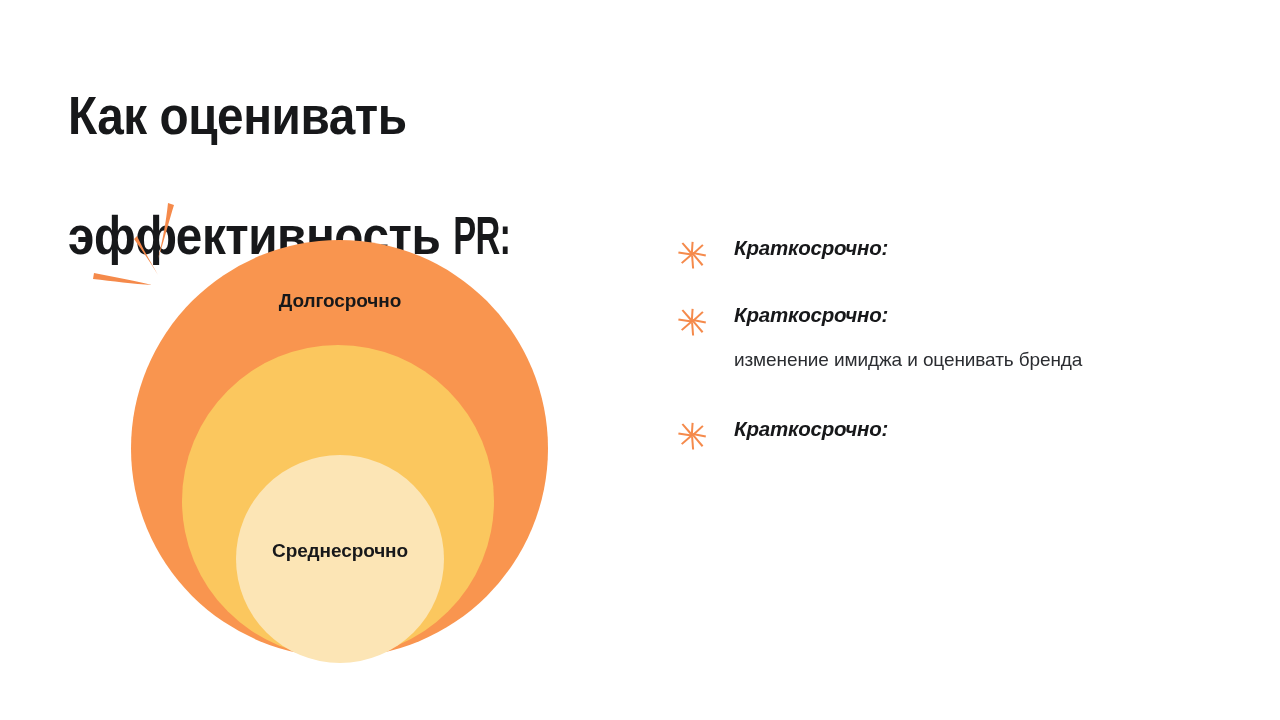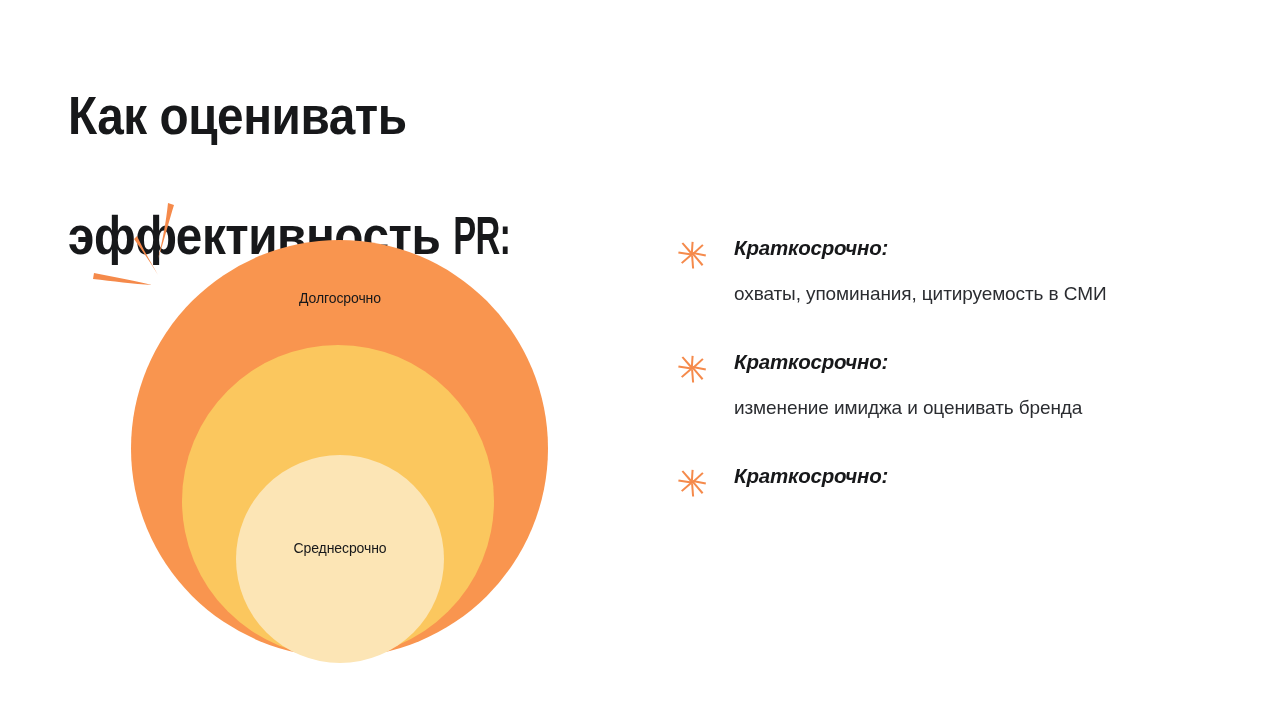--- a/index.html
+++ b/index.html
@@ -77,22 +77,22 @@
     width: 208px;
     height: 208px;
     background: #FCE5B5;
   }
   .circle-label {
     position: absolute;
     width: 100%;
     text-align: center;
     color: #17181A;
     font-family: "Liberation Sans", sans-serif;
-    font-weight: normal;
-    font-size: 14px;
+    font-weight: bold;
+    font-size: 19px;
     letter-spacing: -0.1px;
   }
   .label-outer { left: 0; top: 95px; }
   .label-middle { left: 0; top: 203px; }
   .label-inner { left: 0; top: 345px; }
 
   .burst {
     position: absolute;
     left: 0;
     top: 0;
@@ -176,21 +176,20 @@
         <path d="M15.1 16.6 L17.1 16.4 L18.1 29.4 L16.1 29.6 Z"></path>
         <path d="M2.2 14.4 L2.6 12.5 L15.8 14.6 L15.4 16.6 Z"></path>
         <path d="M16.6 14.9 L17.0 13.0 L30.0 15.5 L29.6 17.4 Z"></path>
         <path d="M5.6 4.6 L7.2 3.4 L17.0 14.6 L15.3 15.9 Z"></path>
         <path d="M16.2 15.6 L17.8 14.4 L27.4 25.6 L25.8 26.9 Z"></path>
         <path d="M26.2 5.2 L27.6 6.6 L16.6 16.8 L15.2 15.3 Z"></path>
         <path d="M6.4 24.8 L5.0 23.4 L15.2 14.5 L16.6 16.0 Z"></path>
       </g>
     </svg>
     <p class="item-heading">Краткосрочно:</p>
-    <p class="item-body">охваты, упоминания, цитируемость в СМИ</p>
   </div>
 
   <div class="list-item">
     <svg class="star-icon" viewBox="0 0 32 32">
       <g fill="#F58A4B">
         <path d="M15.6 2.8 L17.6 3.0 L16.8 15.4 L14.8 15.2 Z"></path>
         <path d="M15.1 16.6 L17.1 16.4 L18.1 29.4 L16.1 29.6 Z"></path>
         <path d="M2.2 14.4 L2.6 12.5 L15.8 14.6 L15.4 16.6 Z"></path>
         <path d="M16.6 14.9 L17.0 13.0 L30.0 15.5 L29.6 17.4 Z"></path>
         <path d="M5.6 4.6 L7.2 3.4 L17.0 14.6 L15.3 15.9 Z"></path>

